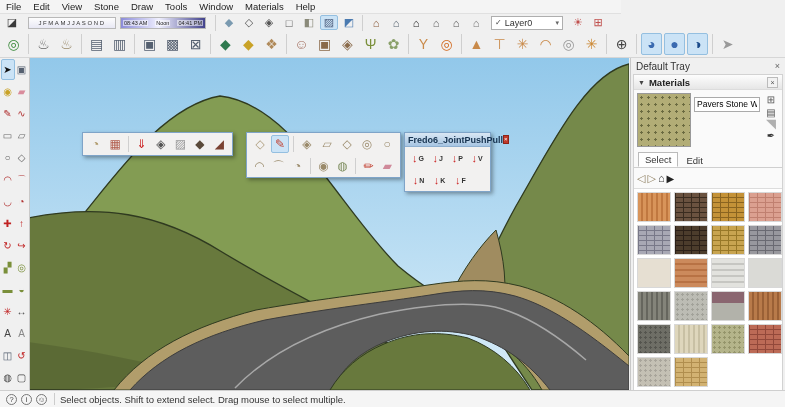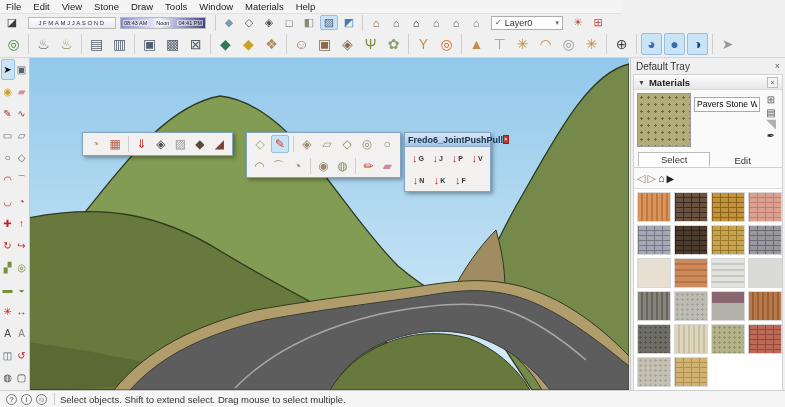--- a/index.html
+++ b/index.html
@@ -90,21 +90,21 @@
     background-image:radial-gradient(#6a6a40 1px, transparent 1.3px);
     background-size:7px 7px; }
   #mat-mid { flex:1; padding:0 3px; }
   #mat-name { width:100%; height:15px; font-size:8.5px; border:1px solid #aaa; padding:0 2px;
     font-family:"Liberation Sans", sans-serif; }
   #mat-btns { width:16px; display:flex; flex-direction:column; align-items:center; }
   #mat-btns .ticon { width:14px; height:13px; font-size:10px; margin:0; }
   .corner-tri { color:#b0b0b0; font-size:13px; line-height:10px; }
   #mat-tabs { display:flex; align-items:flex-end; height:16px; padding:0 4px; gap:2px;
     border-bottom:1px solid #cfcfcf; }
-  .tab { font-size:9.5px; color:#333; padding:1px 22px; cursor:default; }
+  .tab { font-size:9.5px; color:#333; padding:1px 6px; cursor:default; }
   .tab.active { background:#fff; border:1px solid #bbb; border-bottom:1px solid #fff; }
   #mat-nav { display:flex; align-items:center; height:20px; padding:0 3px; gap:2px; }
   .navico { font-size:11px; color:#8a7a5a; cursor:default; }
   #home-ico { color:#444; }
   #collection-dd { flex:1; height:14px; background:#fff; border:1px solid #aaa;
     display:flex; align-items:center; font-size:8.5px; color:#222; padding:0 2px; }
   #collection-dd .chev { margin-left:auto; font-size:7px; color:#666; }
   #detail-ico { color:#222; font-size:10px; }
   #swatch-area { background:#fff; border-top:1px solid #ddd; padding:3px;
     display:grid; grid-template-columns:repeat(4,34px); gap:3px; height:203px;

